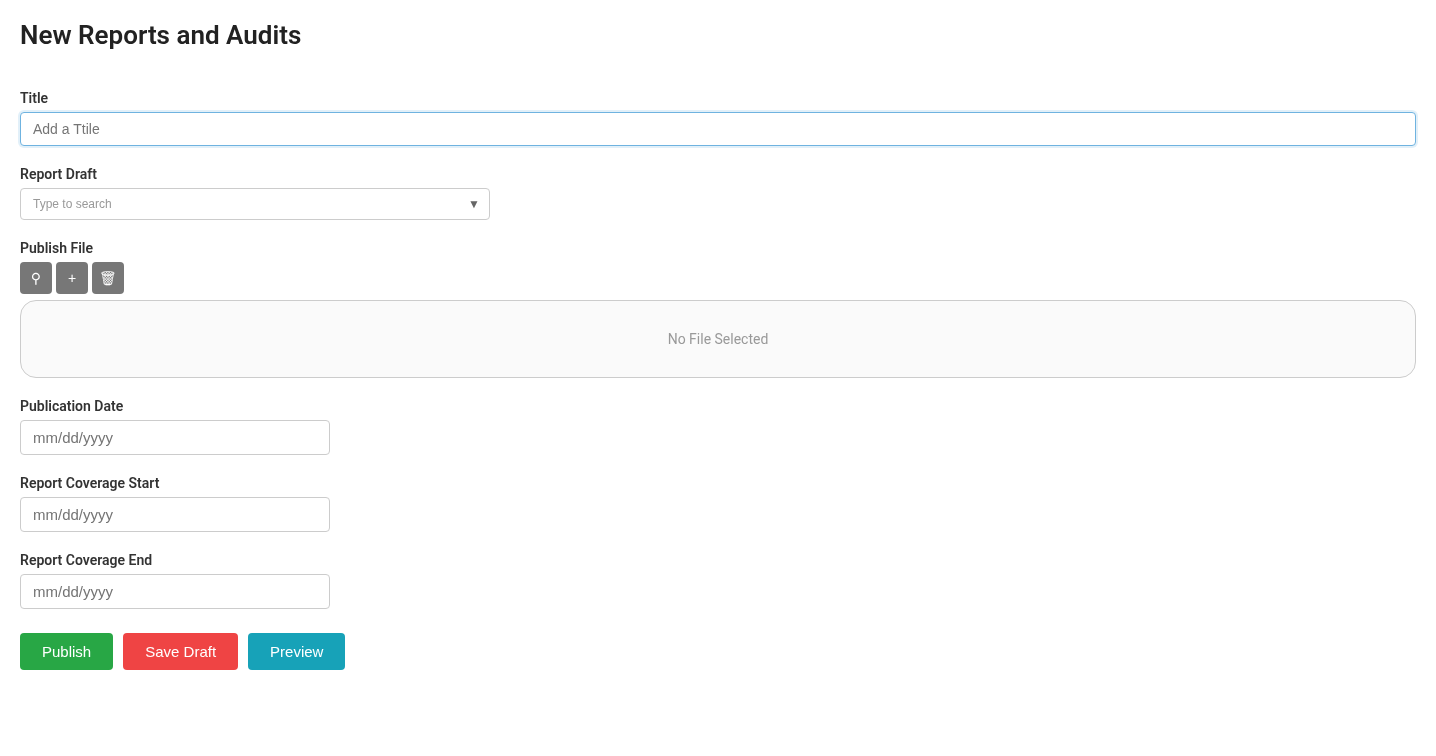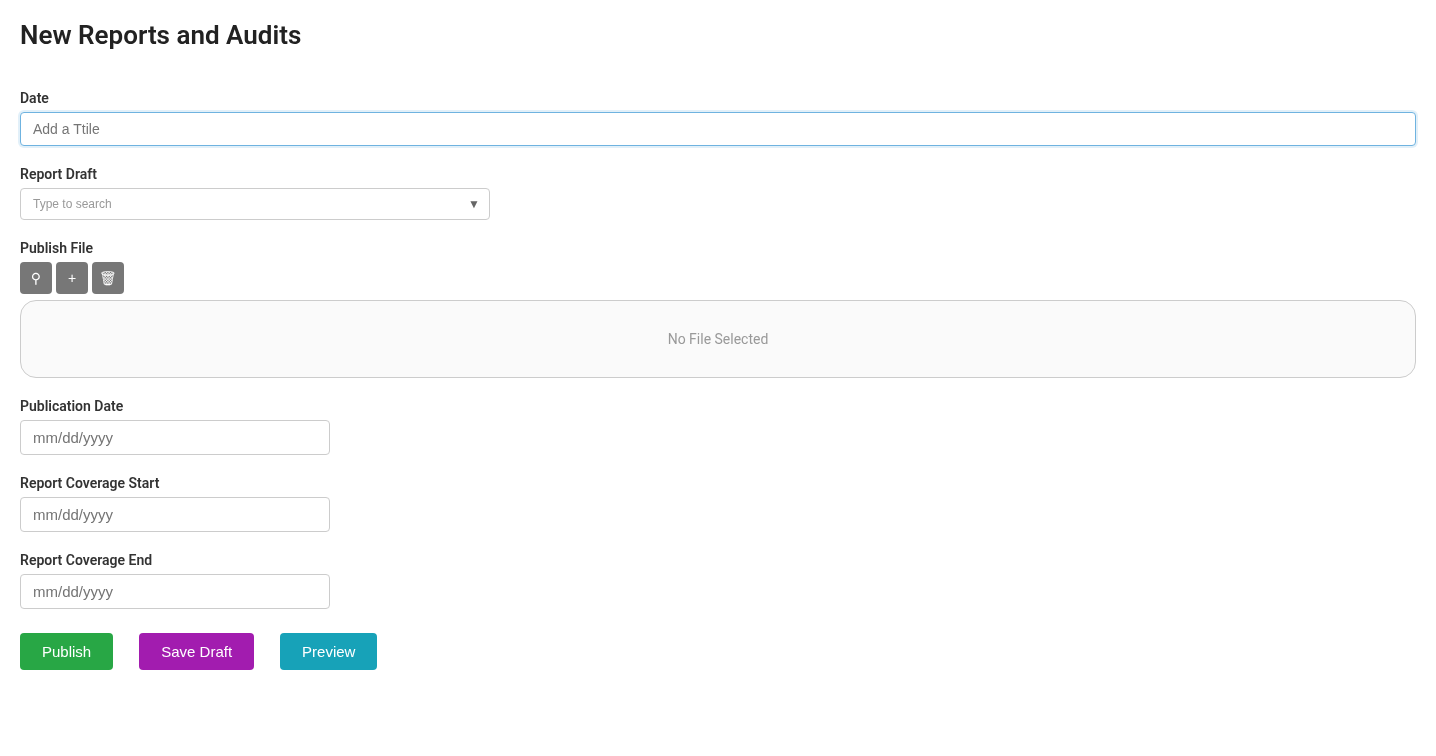--- a/index.html
+++ b/index.html
@@ -116,53 +116,53 @@
       padding: 8px 12px;
       border: 1px solid #ccc;
       border-radius: 4px;
       font-size: 15px;
       color: #999;
       outline: none;
     }
 
     .btn-row {
       display: flex;
-      gap: 26px;
+      gap: 10px;
       margin-top: 24px;
     }
 
     .btn {
       padding: 10px 22px;
       border: none;
       border-radius: 4px;
       font-size: 15px;
       font-weight: 500;
       cursor: pointer;
       color: #fff;
     }
 
     .btn-publish {
       background: #28a745;
     }
 
     .btn-draft {
-      background: #a21caf;
+      background: #ef4444;
     }
 
     .btn-preview {
       background: #17a2b8;
     }
   </style>
 </head>
 <body>
 
 <h1>New Reports and Audits</h1>
 
 <div class="field-group">
-  <label class="field-label">Date</label>
+  <label class="field-label">Title</label>
   <input class="text-input" type="text" placeholder="Add a Ttile" style="">
 </div>
 
 <div class="field-group">
   <label class="field-label">Report Draft</label>
   <div class="select-wrapper">
     <select class="select-input">
       <option value="">Type to search</option>
     </select>
     <span class="select-arrow">▼</span>

